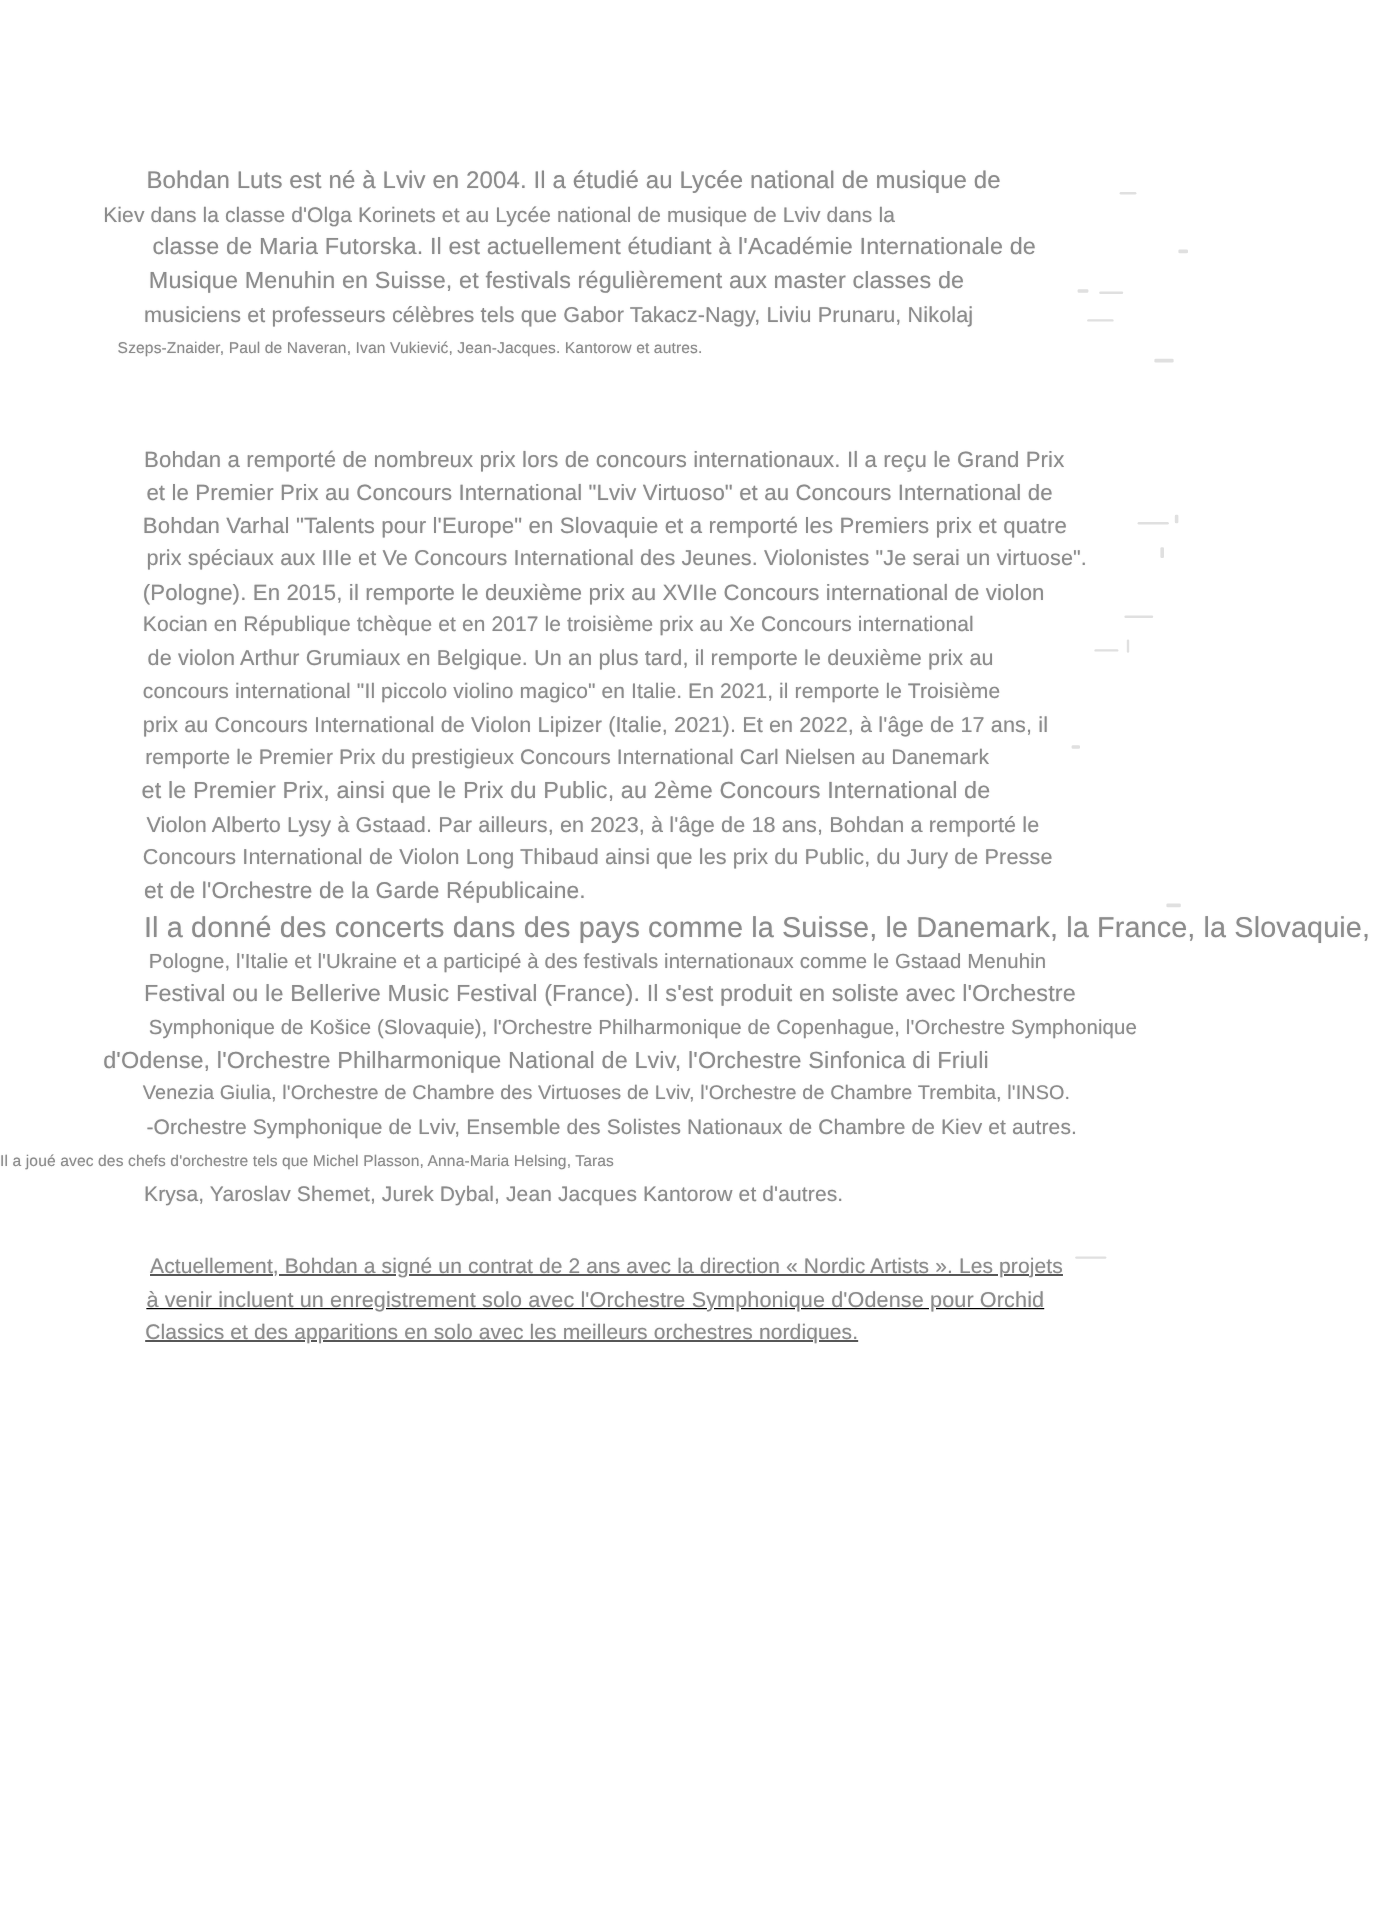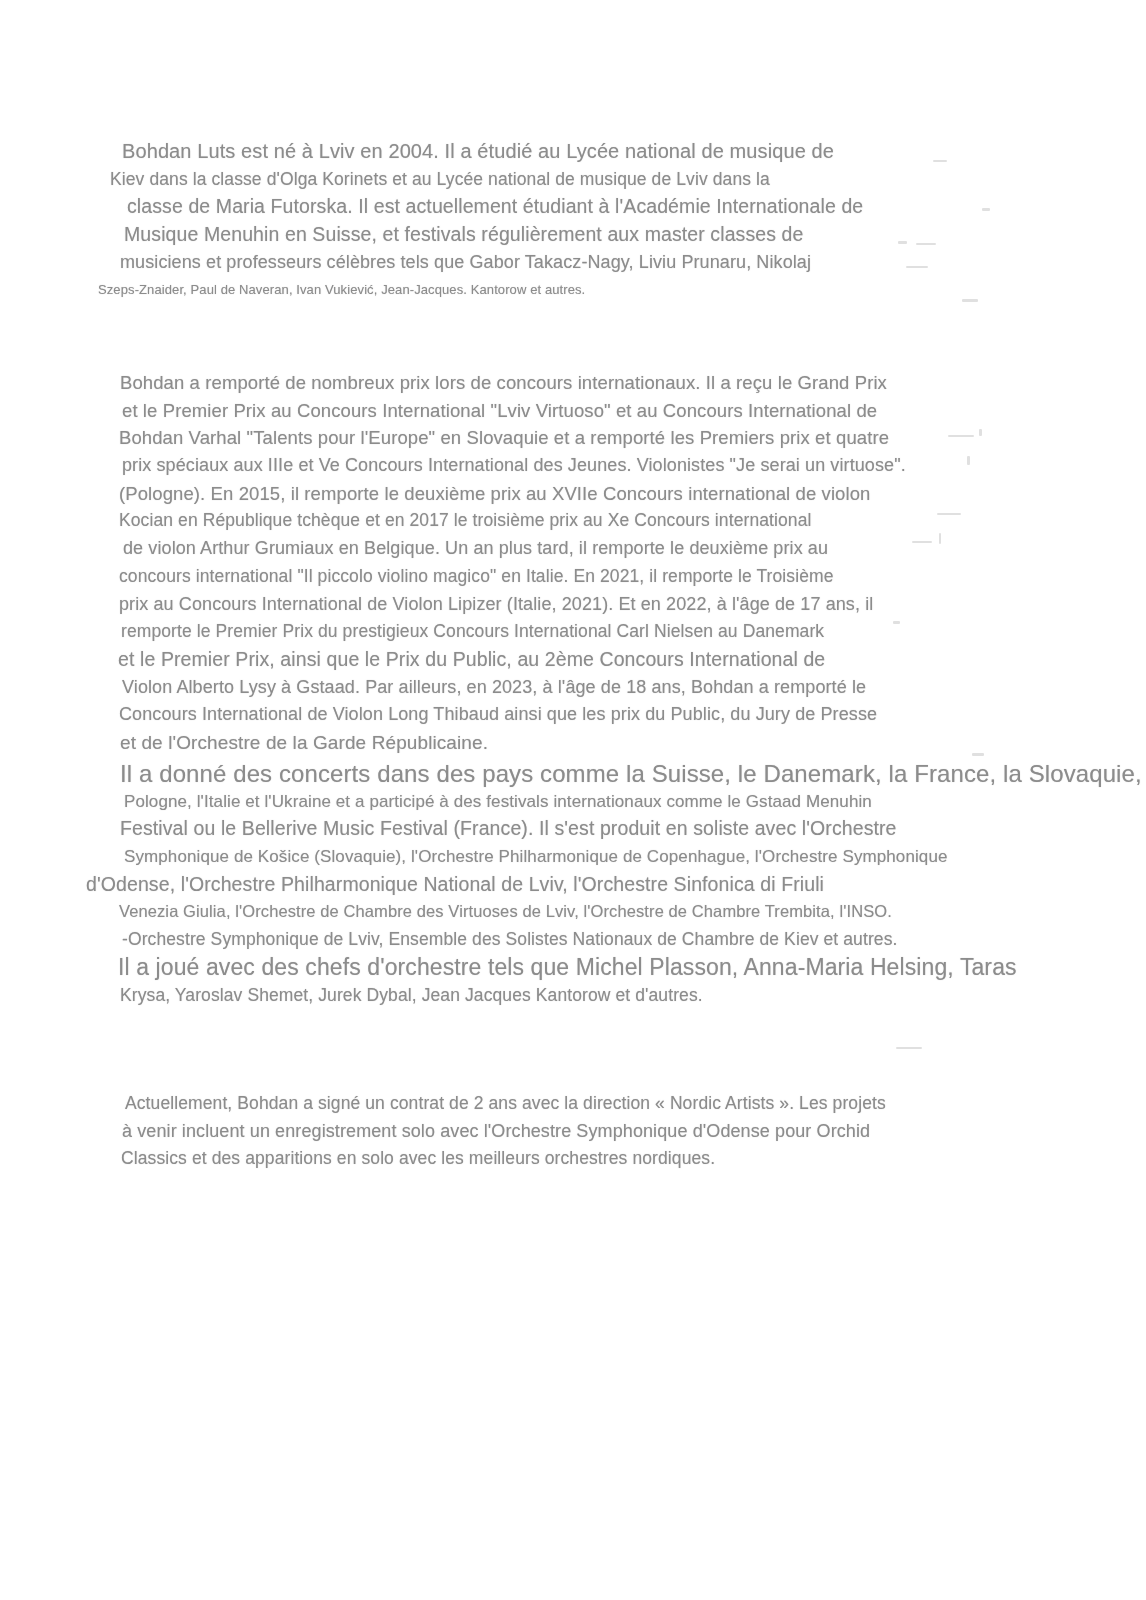--- a/index.html
+++ b/index.html
@@ -24,35 +24,35 @@
     height: 27.7px;
     line-height: 27.7px;
     white-space: nowrap;
     color: #8c8c8c;
     text-shadow: 0 0 1px rgba(150,150,150,0.55);
     letter-spacing: 0.1px;
   }
   .p1 { top: 138px; }
   .p2 { top: 341px; margin-top: 28px; }
   .p3 { top: 760px; }
-  .p4 { top: 1090px; }
+  .p4 { top: 1042px; text-decoration: underline; }
   .artifact {
     position: absolute;
     background: #e0e0e0;
     border-radius: 1px;
   }
 </style>
 </head>
 <body>
 
 <div class="page">
 
   <div class="paragraph p1">
     <div class="line" style="font-size:20px;padding-left:122px">Bohdan Luts est né à Lviv en 2004. Il a étudié au Lycée national de musique de</div>
-    <div class="line" style="font-size:17.5px;padding-left:110px">Kiev dans la classe d'Olga Korinets et au Lycée national de musique de Lviv dans la</div>
+    <div class="line" style="font-size:17.5px;padding-left:86px">Kiev dans la classe d'Olga Korinets et au Lycée national de musique de Lviv dans la</div>
     <div class="line" style="font-size:19.5px;padding-left:127px">classe de Maria Futorska. Il est actuellement étudiant à l'Académie Internationale de</div>
     <div class="line" style="font-size:19.5px;padding-left:124px">Musique Menuhin en Suisse, et festivals régulièrement aux master classes de</div>
     <div class="line" style="font-size:18px;padding-left:120px">musiciens et professeurs célèbres tels que Gabor Takacz-Nagy, Liviu Prunaru, Nikolaj</div>
     <div class="line" style="font-size:13px;padding-left:98px">Szeps-Znaider, Paul de Naveran, Ivan Vukiević, Jean-Jacques. Kantorow et autres.</div>
   </div>
 
   <div class="paragraph p2">
     <div class="line" style="font-size:18.5px;padding-left:120px">Bohdan a remporté de nombreux prix lors de concours internationaux. Il a reçu le Grand Prix</div>
     <div class="line" style="font-size:18.5px;padding-left:122px">et le Premier Prix au Concours International "Lviv Virtuoso" et au Concours International de</div>
     <div class="line" style="font-size:18.5px;padding-left:119px">Bohdan Varhal "Talents pour l'Europe" en Slovaquie et a remporté les Premiers prix et quatre</div>
@@ -70,21 +70,21 @@
   </div>
 
   <div class="paragraph p3">
     <div class="line" style="font-size:24px;padding-left:120px">Il a donné des concerts dans des pays comme la Suisse, le Danemark, la France, la Slovaquie, la</div>
     <div class="line" style="font-size:17px;padding-left:124px">Pologne, l'Italie et l'Ukraine et a participé à des festivals internationaux comme le Gstaad Menuhin</div>
     <div class="line" style="font-size:19.5px;padding-left:120px">Festival ou le Bellerive Music Festival (France). Il s'est produit en soliste avec l'Orchestre</div>
     <div class="line" style="font-size:17px;padding-left:124px">Symphonique de Košice (Slovaquie), l'Orchestre Philharmonique de Copenhague, l'Orchestre Symphonique</div>
     <div class="line" style="font-size:19.5px;padding-left:86px">d'Odense, l'Orchestre Philharmonique National de Lviv, l'Orchestre Sinfonica di Friuli</div>
     <div class="line" style="font-size:16.5px;padding-left:119px">Venezia Giulia, l'Orchestre de Chambre des Virtuoses de Lviv, l'Orchestre de Chambre Trembita, l'INSO.</div>
     <div class="line" style="font-size:17.5px;padding-left:122px">-Orchestre Symphonique de Lviv, Ensemble des Solistes Nationaux de Chambre de Kiev et autres.</div>
-    <div class="line" style="font-size:23px;padding-left:118px">Il a joué avec des chefs d'orchestre tels que Michel Plasson, Anna-Maria Helsing, Taras</div>
+    <div class="line" style="font-size:13px;">Il a joué avec des chefs d'orchestre tels que Michel Plasson, Anna-Maria Helsing, Taras</div>
     <div class="line" style="font-size:17.5px;padding-left:120px">Krysa, Yaroslav Shemet, Jurek Dybal, Jean Jacques Kantorow et d'autres.</div>
   </div>
 
   <div class="paragraph p4">
     <div class="line" style="font-size:17.5px;padding-left:125px">Actuellement, Bohdan a signé un contrat de 2 ans avec la direction « Nordic Artists ». Les projets</div>
     <div class="line" style="font-size:18px;padding-left:122px">à venir incluent un enregistrement solo avec l'Orchestre Symphonique d'Odense pour Orchid</div>
     <div class="line" style="font-size:17.5px;padding-left:121px">Classics et des apparitions en solo avec les meilleurs orchestres nordiques.</div>
   </div>
 
   <div class="artifact" style="left:933px;top:160px;width:14px;height:2px"></div>

